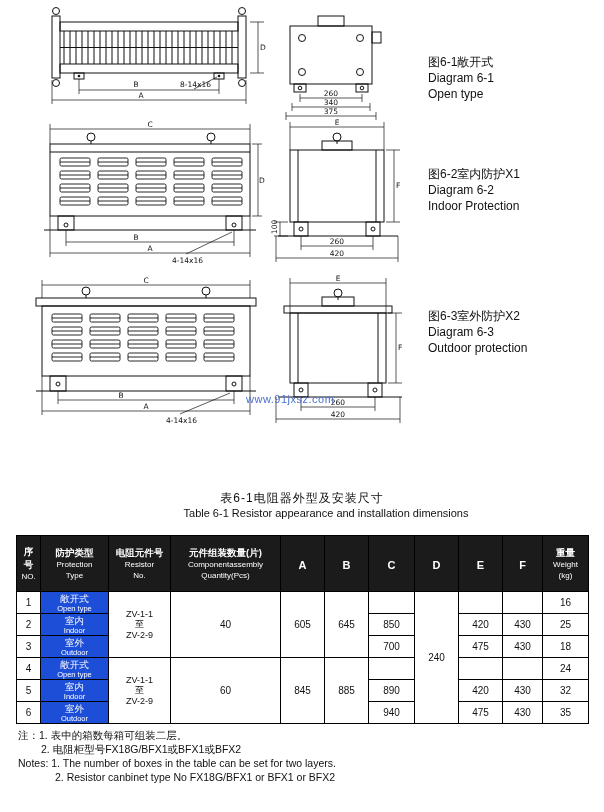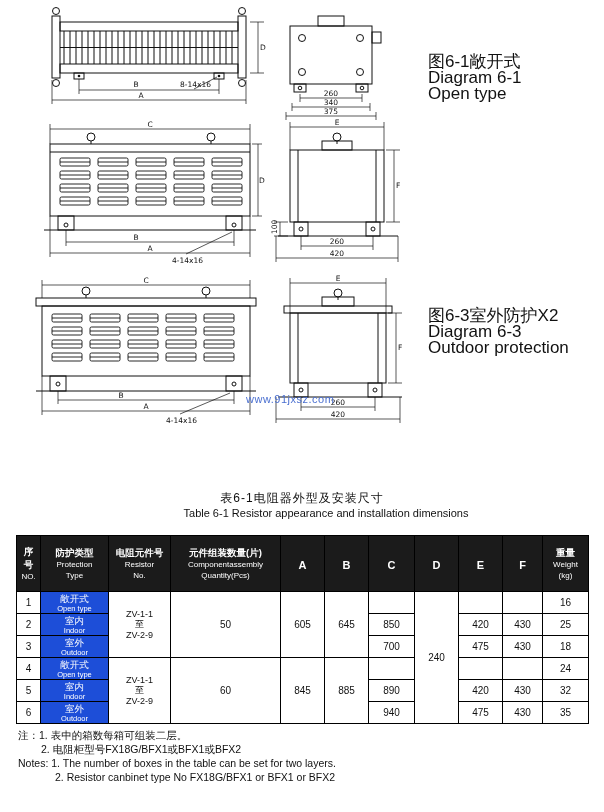--- a/index.html
+++ b/index.html
@@ -4,21 +4,21 @@
 <style>
   * { margin:0; padding:0; box-sizing:border-box; }
   html,body { background:#ffffff; }
   .page {
     position:relative; width:604px; height:812px; background:#ffffff;
     font-family:"Liberation Sans","DejaVu Sans",sans-serif; color:#111; overflow:hidden;
   }
   .fig { position:absolute; }
   svg { overflow:visible; }
   svg text { font-family:"DejaVu Sans",sans-serif; font-size:7.5px; fill:#111; stroke:none; }
-  .caption { position:absolute; font-size:17px; line-height:16px; color:#111; }
+  .caption { position:absolute; font-size:12px; line-height:16px; color:#111; }
   .watermark { position:absolute; left:246px; top:393px; font-size:11px; color:#4a6fd0; letter-spacing:0.5px; }
   .tbl-title-cn { position:absolute; top:490px; left:0; width:604px; text-align:center; font-size:12px; letter-spacing:1px; }
   .tbl-title-en { position:absolute; top:507px; left:0; width:604px; text-align:center; font-size:11px;padding-left:48px; }
   table.spec { position:absolute; left:16px; top:535px; width:572px; border-collapse:collapse; table-layout:fixed; }
   .spec th, .spec td { border:1px solid #000; text-align:center; vertical-align:middle; padding:0; overflow:hidden; }
   .spec thead th { background:#1b1b1b; color:#fff; height:56px; font-weight:bold; }
   .spec th .cn { font-size:9.5px; line-height:13px; }
   .spec th .en { font-size:8px; line-height:11px; font-weight:normal; }
   .spec th .dimletter { font-size:11px; }
   .spec tbody td { height:22px; font-size:10px; background:#fff; }
@@ -171,20 +171,25 @@
       <path d="M39 118V132M111 118V132M39 128H111"></path>
       <path d="M14 118V144M136 118V144M14 140H136"></path>
     </g>
     <text x="75" y="7" text-anchor="middle">E</text>
     <text x="134" y="70">F</text>
     <text transform="translate(15,116) rotate(-90)">100</text>
     <text x="75" y="126" text-anchor="middle">260</text>
     <text x="75" y="138" text-anchor="middle">420</text>
   </svg>
 
+  <div class="caption" style="left:428px; top:166px">
+    <div>图6-2室内防护X1</div>
+    <div>Diagram 6-2</div>
+    <div>Indoor Protection</div>
+  </div>
 
   <svg class="fig" style="left:26px; top:276px" width="240" height="150" viewBox="0 0 240 150">
     <g stroke="#111" fill="none" stroke-width="1">
       <circle cx="60" cy="15" r="4"></circle>
         <line x1="60" y1="19" x2="60" y2="22"></line>
       <circle cx="180" cy="15" r="4"></circle>
         <line x1="180" y1="19" x2="180" y2="22"></line>
       <rect x="10" y="22" width="220" height="8"></rect>
       <rect x="16" y="30" width="208" height="70"></rect>
       <rect x="24" y="100" width="16" height="15"></rect>
@@ -323,21 +328,21 @@
         <td>1</td>
         <td class="dark">
           <div class="cn">敞开式</div>
           <div class="en">Open type</div>
         </td>
         <td class="zv" rowspan="3">
           <div>ZV-1-1</div>
           <div>至</div>
           <div>ZV-2-9</div>
         </td>
-        <td rowspan="3">50</td>
+        <td rowspan="3">40</td>
         <td rowspan="3">605</td>
         <td rowspan="3">645</td>
         <td></td>
         <td rowspan="6">240</td>
         <td></td>
         <td></td>
         <td>16</td>
       </tr>
       <tr>
         <td>2</td>

